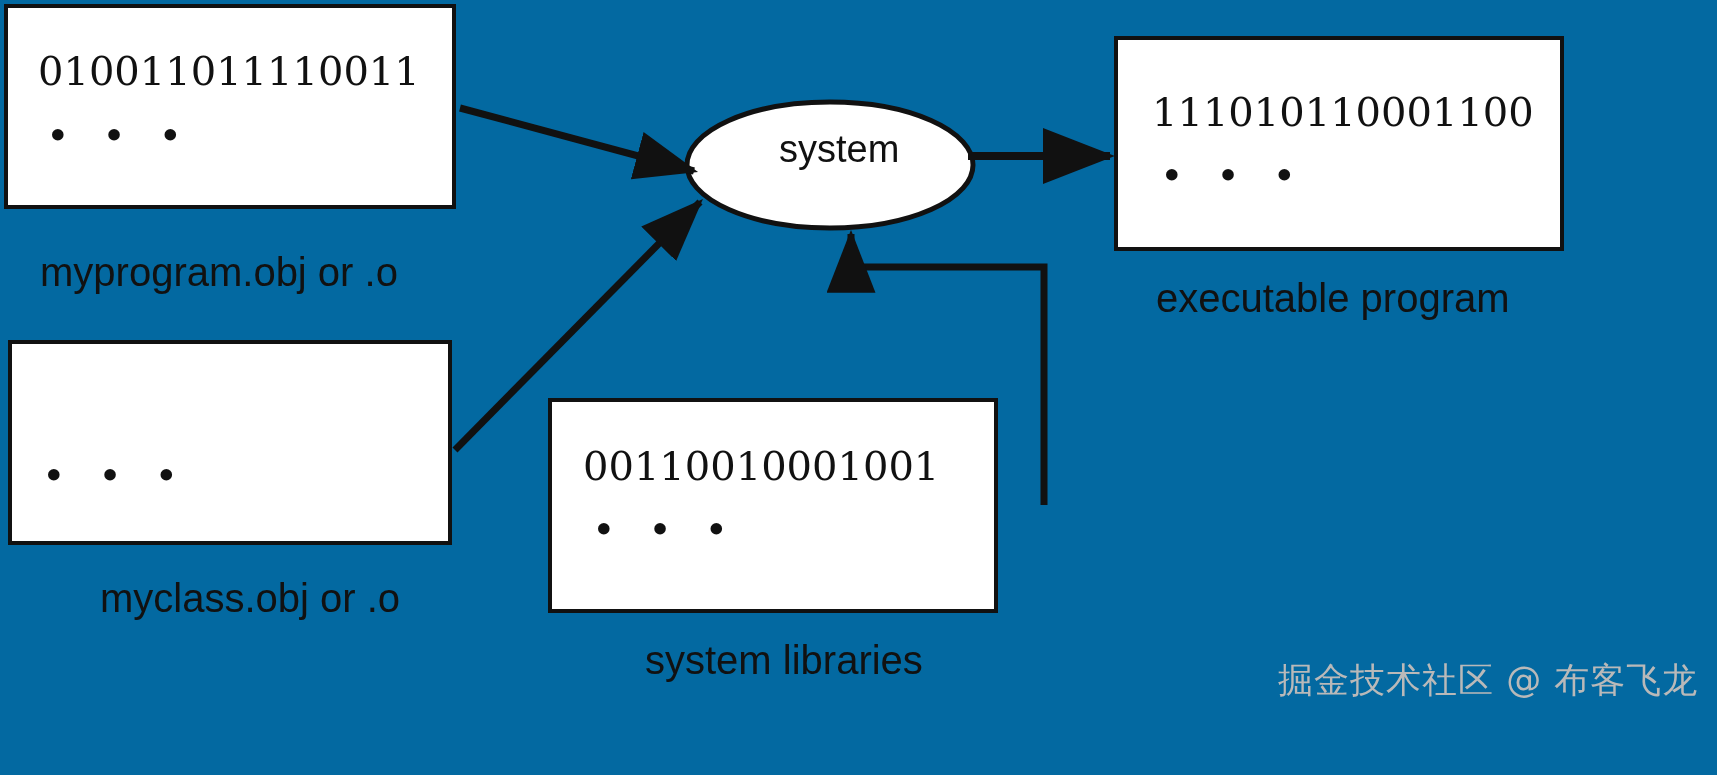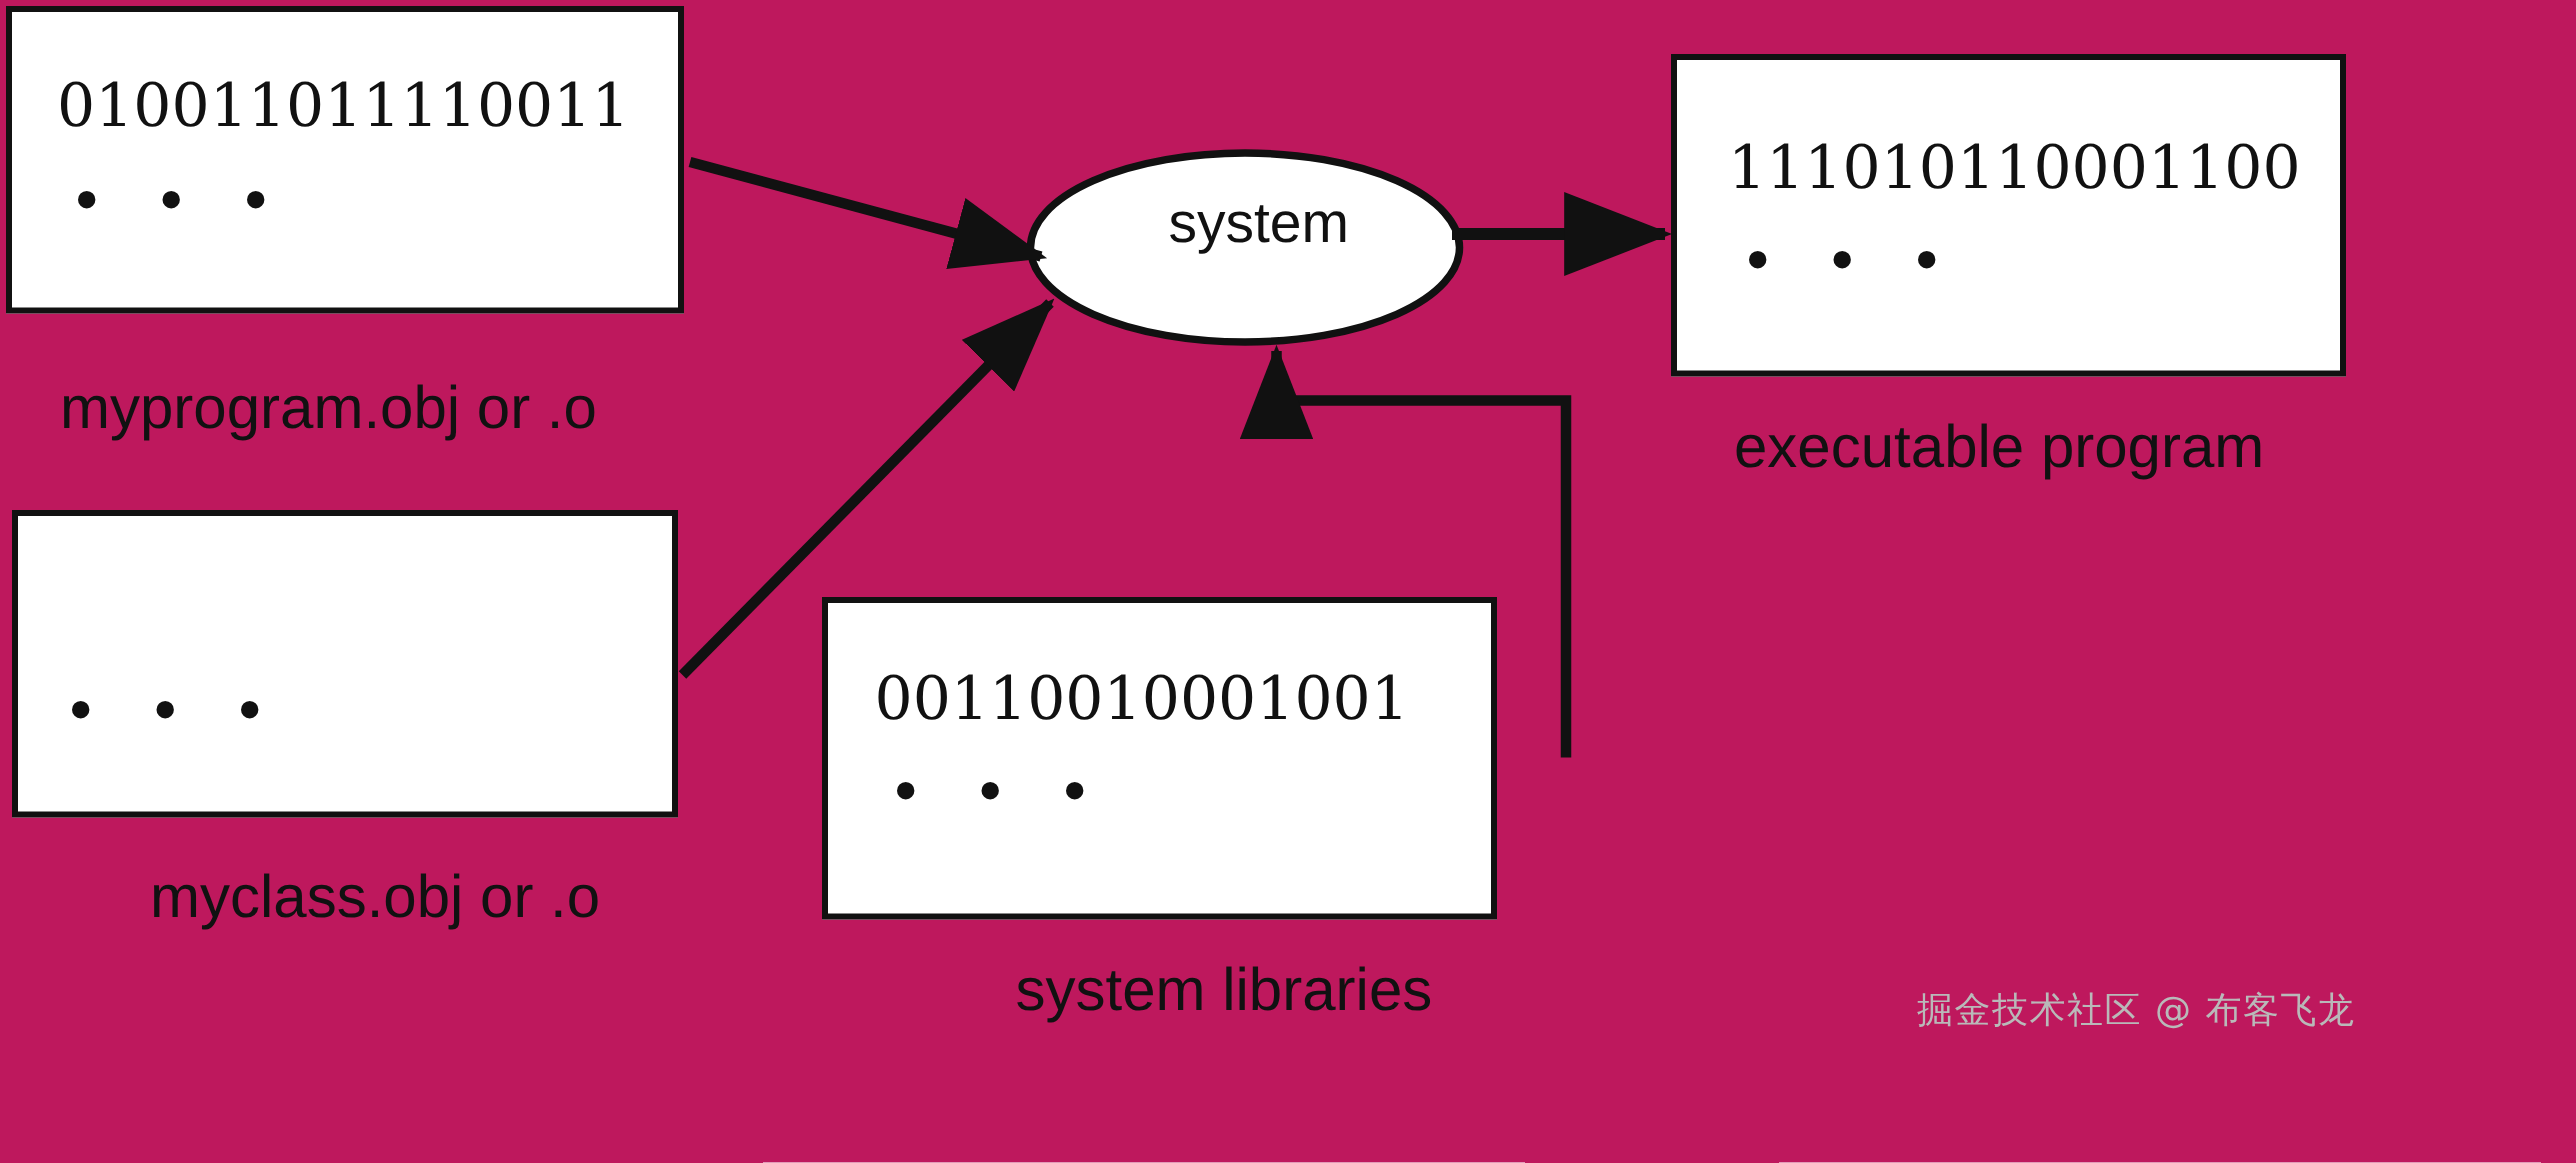--- a/index.html
+++ b/index.html
@@ -4,21 +4,21 @@
 <style>
   html, body {
     margin: 0;
     padding: 0;
     background: #ffffff;
   }
   #canvas {
     position: relative;
     width: 1717px;
     height: 775px;
-    background: #be185d;
+    background: #0369a1;
     overflow: hidden;
     font-family: "Liberation Sans", sans-serif;
   }
   #diagram-svg {
     position: absolute;
     left: 0;
     top: 0;
     width: 1717px;
     height: 775px;
   }
@@ -54,21 +54,21 @@
   .node-label {
     position: absolute;
     font-family: "Liberation Sans", sans-serif;
     font-size: 38px;
     color: #111111;
     white-space: nowrap;
   }
   .watermark {
     position: absolute;
     font-family: "DejaVu Sans", "Liberation Sans", sans-serif;
-    font-size: 24px;
+    font-size: 35px;
     color: #b9b9b9;
     white-space: nowrap;
     letter-spacing: 1px;
   }
 </style>
 </head>
 <body>
 
 <div id="canvas">
 
@@ -95,21 +95,21 @@
   <div class="ellipsis" style="left:46px; top:112px;">• • •</div>
   <div class="caption" style="left:40px; top:250px;">myprogram.obj or .o</div>
 
   <div class="box" style="left:8px; top:340px; width:444px; height:205px;"></div>
   <div class="ellipsis" style="left:42px; top:452px;">• • •</div>
   <div class="caption" style="left:84px; top:576px;margin-left:16px;">myclass.obj or .o</div>
 
   <div class="box" style="left:548px; top:398px; width:450px; height:215px;"></div>
   <div class="bin-text" style="left:583px; top:443px;">00110010001001</div>
   <div class="ellipsis" style="left:592px; top:506px;">• • •</div>
-  <div class="caption" style="left:645px; top:638px;margin-left:32px;">system libraries</div>
+  <div class="caption" style="left:645px; top:638px;">system libraries</div>
 
   <div class="box" style="left:1114px; top:36px; width:450px; height:215px;"></div>
   <div class="bin-text" style="left:1152px; top:89px;">111010110001100</div>
   <div class="ellipsis" style="left:1160px; top:152px;">• • •</div>
   <div class="caption" style="left:1156px; top:276px;">executable program</div>
 
   <div class="node-label" style="left:779px; top:128px;">system</div>
 
   <div class="watermark" style="left:1278px; top:657px;">掘金技术社区 @ 布客飞龙</div>
 

